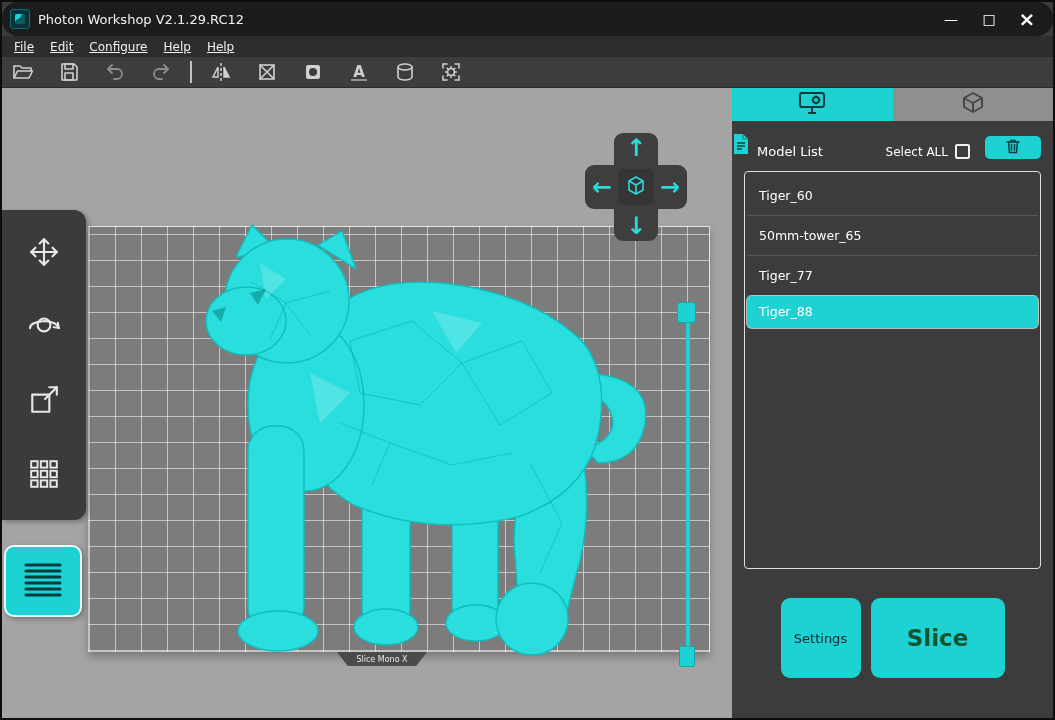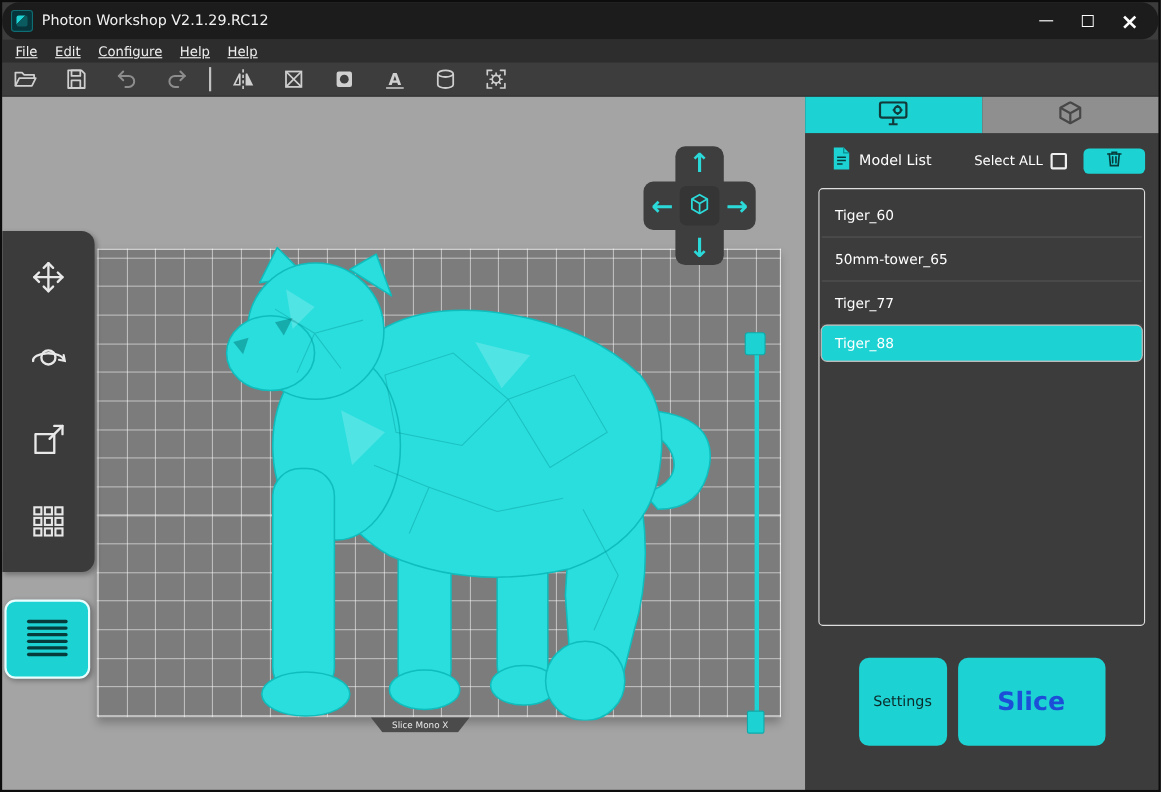--- a/index.html
+++ b/index.html
@@ -73,37 +73,37 @@
   .z-bottom { position:absolute; left:677px; top:558px; width:16px; height:21px; background:#1cd2d2; border:1px solid #0fa9a9; border-radius:2px; }
 
   .tiger { position:absolute; left:188px; top:135px; width:468px; height:432px; }
 
   
   .tabs { display:flex; height:33px; flex:none; }
   .tab { flex:1; display:flex; align-items:center; justify-content:center; }
   .tab.active { background:#1cd2d2; }
   .tab.inactive { background:#8f8f8f; }
 
-  .list-header { display:flex; align-items:center; padding:12px 12px 6px 24px; gap:7px; flex:none; }
+  .list-header { display:flex; align-items:flex-end; padding:12px 12px 6px 0; gap:7px; flex:none; }
   .model-list-label { color:#ffffff; font-size:13px; }
   .select-all-label { color:#ffffff; font-size:12px; margin-left:auto; }
   .checkbox { width:15px; height:15px; border:2px solid #f0f0f0; border-radius:2px; background:transparent; flex:none; }
   .trash-btn { width:56px; height:23px; background:#1cd2d2; border-radius:5px; display:flex; align-items:center; justify-content:center; margin-left:8px; }
 
   .model-list { margin:6px 12px 16px 12px; height:398px; border:1px solid #dedede; border-radius:4px; padding:4px 2px; overflow:hidden; flex:none; }
   .model-item { height:40px; display:flex; align-items:center; padding:0 12px; color:#ffffff; font-size:12.5px;
     border-bottom:1px solid rgba(255,255,255,.14); }
   .model-item.selected { background:#1cd2d2; border-radius:5px; border-bottom-color:transparent;
     box-shadow:0 0 0 1px rgba(255,255,255,.65); height:32px; }
 
   .action-buttons { position:absolute; left:0; right:0; bottom:40px; display:flex; justify-content:center; align-items:center; gap:10px; }
   .settings-btn { width:80px; height:80px; background:#1cd2d2; border:none; border-radius:9px;
     color:#0c2a2a; font-size:13px; font-family:inherit; }
   .slice-btn { width:134px; height:80px; background:#1cd2d2; border:none; border-radius:9px;
-    color:#1d4ed8; font-size:23px; font-weight:bold; font-family:inherit; }
+    color:#14532d; font-size:23px; font-weight:bold; font-family:inherit; }
 </style>
 </head>
 <body>
 
 <div class="window">
 
   <div class="titlebar">
     <div class="app-logo"></div>
     <div class="title-text">Photon Workshop V2.1.29.RC12</div>
     <div class="win-controls">

